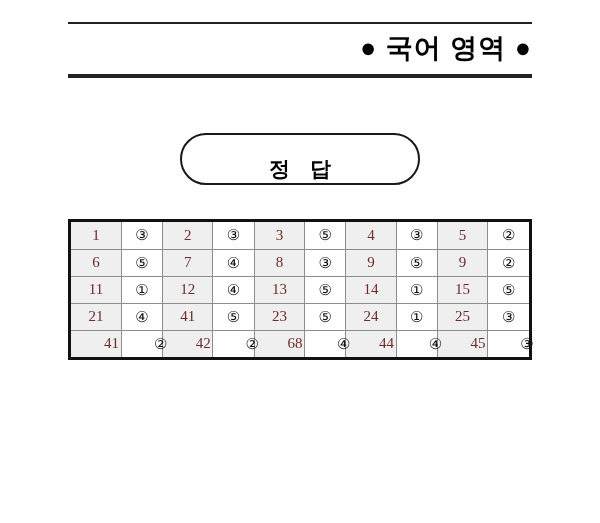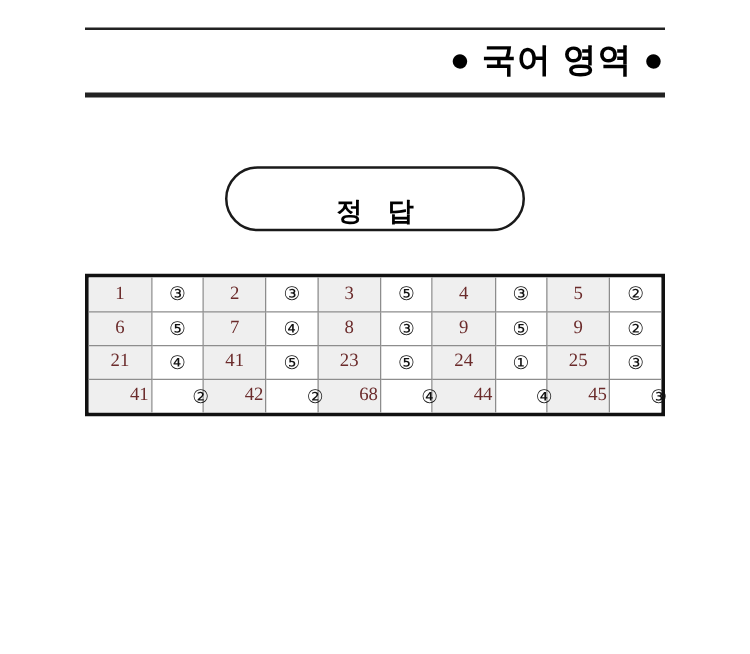--- a/index.html
+++ b/index.html
@@ -157,20 +157,32 @@
             <td class="qnum">7</td>
             <td class="ans">④</td>
             <td class="qnum">8</td>
             <td class="ans">③</td>
             <td class="qnum">9</td>
             <td class="ans">⑤</td>
             <td class="qnum">9</td>
             <td class="ans">②</td>
           </tr>
           <tr>
+            <td class="qnum">11</td>
+            <td class="ans">①</td>
+            <td class="qnum">12</td>
+            <td class="ans">④</td>
+            <td class="qnum">13</td>
+            <td class="ans">⑤</td>
+            <td class="qnum">14</td>
+            <td class="ans">①</td>
+            <td class="qnum">15</td>
+            <td class="ans">⑤</td>
+          </tr>
+          <tr>
             <td class="qnum">21</td>
             <td class="ans">④</td>
             <td class="qnum">41</td>
             <td class="ans">⑤</td>
             <td class="qnum">23</td>
             <td class="ans">⑤</td>
             <td class="qnum">24</td>
             <td class="ans">①</td>
             <td class="qnum">25</td>
             <td class="ans">③</td>

